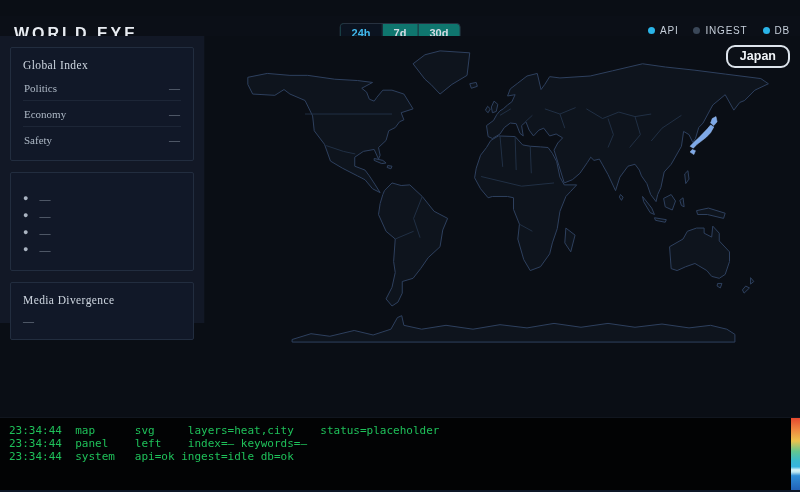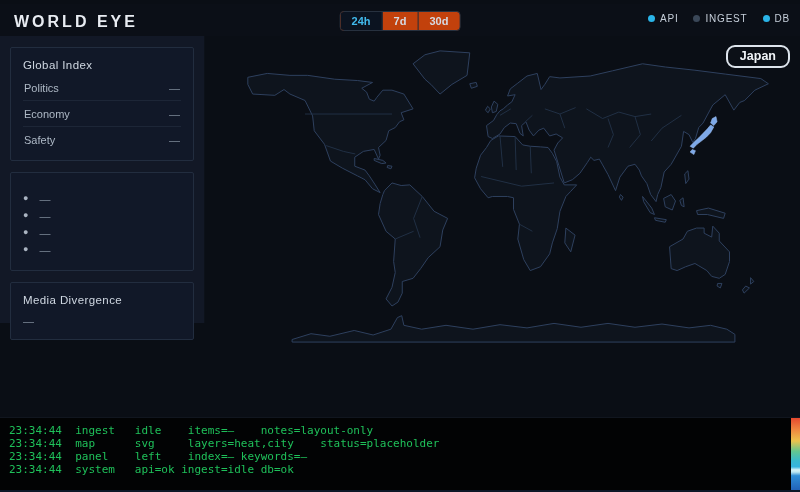--- a/index.html
+++ b/index.html
@@ -4,52 +4,52 @@
 <style>
   * { margin:0; padding:0; box-sizing:border-box; }
   html,body { width:800px; height:492px; overflow:hidden; }
   body {
     font-family:"Liberation Sans", sans-serif;
     background:#0a0e15; color:#cdd5e0;
     position:relative; width:800px; height:492px;
   }
   
   .topbar {
-    position:absolute; left:0; top:4px; width:800px; height:36px;
+    position:absolute; left:0; top:16px; width:800px; height:36px;
     background:#0b0f17; border-bottom:1px solid #141c2a;
     display:flex; align-items:center;
   }
   .brand {
     position:absolute; left:14px; top:9px;
     font-size:16px; font-weight:bold; letter-spacing:3px; color:#e8ecf2;
   }
   .range-group {
     position:absolute; left:50%; transform:translateX(-50%); top:7px;
     display:flex; border:1px solid #27313f; border-radius:4px;
-    background:#c2410c; overflow:hidden; height:20px;
+    background:#0f766e; overflow:hidden; height:20px;
   }
   .range-btn {
     border:none; background:transparent; color:#d5dbe4;
     font-family:"Liberation Sans", sans-serif;
     font-size:11px; font-weight:bold; padding:0 11px; height:100%;
     border-right:1px solid #222c3a; cursor:pointer;
   }
   .range-btn:last-child { border-right:none; }
   .range-btn.active { background:#0b1320; color:#41b9ec; }
   .status-group {
     position:absolute; right:10px; top:0; height:28px;
     display:flex; align-items:center; gap:15px;
   }
   .status-item { display:flex; align-items:center; gap:5px; }
   .status-dot { width:7px; height:7px; border-radius:50%; background:#2ab4e8; }
   .status-label { font-size:10px; letter-spacing:0.8px; color:#c6cfda; }
   
   .sidebar {
     position:absolute; left:0; top:36px; width:205px; height:287px;
-    background:#121826; border-right:1px solid #0c1119;
+    background:#121826; border-right:1px solid #0c1119;font-family:Liberation Serif, serif;
   }
   .panel {
     margin:11px 10px 0 10px; border:1px solid #222d3f;
     background:#111828; border-radius:2px; padding:11px 12px 12px 12px;
   }
   .panel-title { font-size:11.5px; color:#cfd7e1; letter-spacing:0.4px; margin-bottom:4px; }
   .index-row {
     display:flex; justify-content:space-between; align-items:center;
     padding:7px 1px 6px 1px; border-bottom:1px solid #1d2637;
     font-size:11px; color:#aeb9c6;
@@ -204,20 +204,19 @@
     <g stroke="#9dbff0" stroke-width="0.5" fill="#7ea9e8">
       <path vector-effect="non-scaling-stroke" d="M900,122 L893,125 L890,132 L896,136 L902,130 Z"></path>
       <path vector-effect="non-scaling-stroke" d="M896,138 L890,147 L882,154 L873,160 L865,165 L858,171 L852,168 L860,161 L868,155 L876,148 L884,141 L890,135 Z"></path>
       <path vector-effect="non-scaling-stroke" d="M856,173 L862,175 L859,181 L852,177 Z"></path>
     </g>
   </svg>
   <div class="country-pill">Japan</div>
 </main>
 
 <footer class="terminal">
-  <div class="term-line">23:34:44  ingest   idle    items=—    notes=layout-only</div>
   <div class="term-line">23:34:44  map      svg     layers=heat,city    status=placeholder</div>
   <div class="term-line">23:34:44  panel    left    index=— keywords=—</div>
   <div class="term-line">23:34:44  system   api=ok ingest=idle db=ok</div>
 </footer>
 
 <div class="heatbar" style=";background:linear-gradient(180deg,#e6492f 0%,#ef8840 16%,#ecc24c 31%,#63c690 45%,#38b9cf 58%,#35b4e0 66%,#d9f2f6 70%,#bfe8f2 73%,#2f8ed8 78%,#1f5cb5 100%)"></div>
 <div class="bottom-strip"></div>
 
 </body></html>

